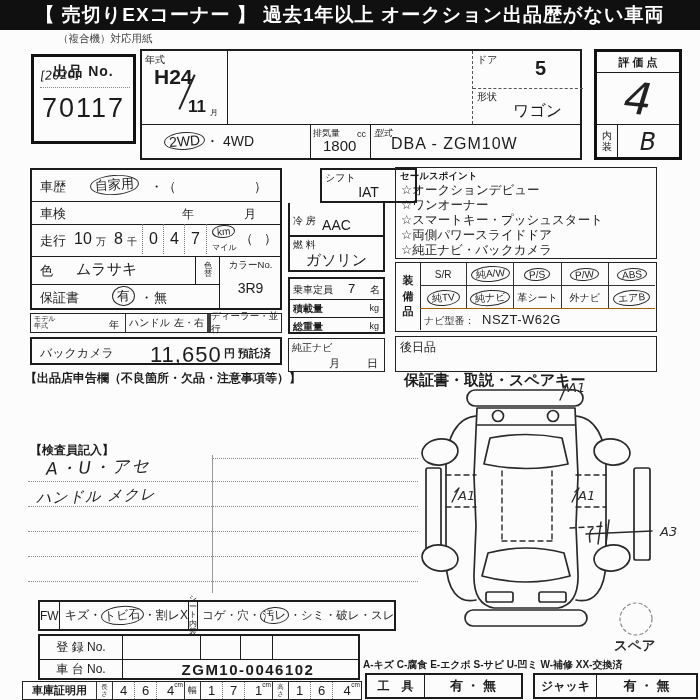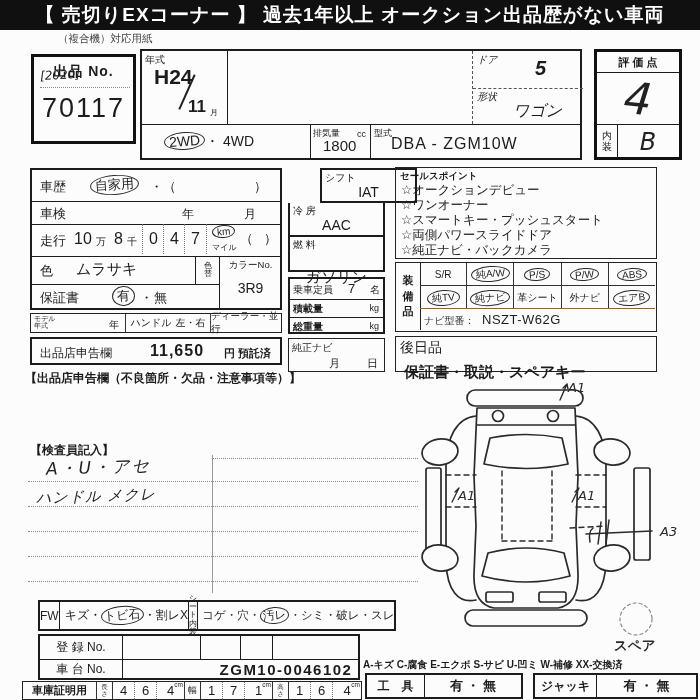--- a/index.html
+++ b/index.html
@@ -40,41 +40,41 @@
 
     <div class="abs cell" style="left:0;top:0;width:86px;height:73px;border-right:1.5px solid #1c1c1c;">
       <div class="abs lbl" style="left:3px;top:2px;">年式</div>
       <div class="abs" style="left:12px;top:14px;font-size:21px;font-weight:bold;">H24</div>
       <div class="abs" style="left:44px;top:22px;width:1.6px;height:38px;background:#222;transform:rotate(24deg);"></div>
       <div class="abs" style="left:46px;top:46px;font-size:17px;font-weight:bold;">11</div>
       <div class="abs tiny" style="left:68px;top:56px;">月</div>
     </div>
 
 
-    <div class="abs cell" style="left:330px;top:0;width:110px;height:73px;border-left:1.5px dashed #555;font-style:italic;">
+    <div class="abs cell" style="left:330px;top:0;width:110px;height:73px;border-left:1.5px dashed #555;">
       <div class="abs lbl" style="left:4px;top:2px;">ドア</div>
       <div class="abs" style="left:62px;top:6px;font-size:20px;font-weight:bold;">5</div>
       <div class="abs" style="left:0;top:37px;width:110px;border-top:1.5px dashed #555;"></div>
       <div class="abs lbl" style="left:4px;top:39px;">形状</div>
       <div class="abs" style="left:40px;top:50px;font-size:16px;">ワゴン</div>
     </div>
 
     <div class="abs" style="left:0;top:73px;width:438px;border-top:1.5px solid #1c1c1c;"></div>
     <div class="abs cell" style="left:0;top:74px;width:168px;height:33px;">
       <div class="abs" style="left:22px;top:7px;font-size:14px;">
         <span class="oval">2WD</span><span>・</span> <span>4WD</span>
       </div>
     </div>
     <div class="abs cell" style="left:168px;top:74px;width:60px;height:33px;border-left:1.2px solid #1c1c1c;">
       <div class="abs tiny" style="left:2px;top:2px;font-size:9px;text-align:center;">排気量</div>
       <div class="abs" style="left:12px;top:12px;font-size:15px;">1800</div>
       <div class="abs tiny" style="left:46px;top:4px;font-size:9px;">cc</div>
     </div>
     <div class="abs cell" style="left:228px;top:74px;width:210px;height:33px;border-left:1.2px solid #1c1c1c;">
-      <div class="abs tiny" style="left:3px;top:2px;font-size:9px;">型式</div>
+      <div class="abs tiny" style="left:3px;top:2px;font-size:9px;font-style:italic;">型式</div>
       <div class="abs" style="left:20px;top:10px;font-size:16px;letter-spacing:1px;">DBA - ZGM10W</div>
     </div>
   </div>
 
   <div class="abs bx3" style="left:594px;top:49px;width:88px;height:111px;">
     <div class="abs ctr" style="left:0;top:0;width:100%;height:20px;border-bottom:1.5px solid #1c1c1c;font-size:11px;font-weight:bold;">
       <span>評 価 点</span>
     </div>
     <div class="abs ctr hw" style="left:0;top:20px;width:100%;height:52px;font-size:44px;">
       <span style="transform:rotate(6deg);display:inline-block;">4</span>
@@ -146,28 +146,28 @@
     </div>
   </div>
 
   <div class="abs bx" style="left:288px;top:168px;width:97px;height:35px;margin-left:32px;">
     <span class="abs lbl" style="left:3px;top:1px;">シフト</span>
     <div class="ctr" style="height:100%;padding-top:6px;font-size:14px;">
         <span>IAT</span>
       </div>
   </div>
   <div class="abs bx" style="left:288px;top:203px;width:97px;height:34px;border-top:none;">
-    <span class="abs lbl" style="left:3px;top:1px;text-align:right;">冷 房</span>
+    <span class="abs lbl" style="left:3px;top:11px;text-align:right;">冷 房</span>
     <div class="ctr" style="height:100%;padding-top:6px;font-size:14px;justify-content:center;">
         <span>AAC</span>
       </div>
   </div>
   <div class="abs bx" style="left:288px;top:237px;width:97px;height:35px;border-top:none;">
     <span class="abs lbl" style="left:3px;top:1px;">燃 料</span>
-    <div class="ctr" style="height:100%;padding-top:24px;font-size:15px;">
+    <div class="ctr" style="height:100%;padding-top:7px;font-size:15px;">
         <span>ガソリン</span>
       </div>
   </div>
 
   <div class="abs bx" style="left:288px;top:277px;width:97px;height:57px;">
     <div style="height:20px;border-bottom:1.2px solid #1c1c1c;position:relative;">
       <span class="abs" style="left:3px;top:4px;font-size:10px;">乗車定員</span>
       <span class="abs" style="left:58px;top:2px;font-size:13px;">7</span>
       <span class="abs" style="left:80px;top:4px;font-size:10px;">名</span>
     </div>
@@ -238,44 +238,44 @@
           <span class="oval">エアB</span>
         </div>
     </div>
     <div class="abs" style="left:24px;top:45px;width:235px;height:22px;border-top:1px solid #a16207;">
       <span class="abs" style="left:4px;top:5px;font-size:10px;color:#333;">ナビ型番：</span>
       <span class="abs" style="left:62px;top:3px;font-size:13px;letter-spacing:0.5px;">NSZT-W62G</span>
     </div>
   </div>
 
   <div class="abs bx1" style="left:395px;top:336px;width:262px;height:36px;">
-    <div style="font-size:14px;margin:2px 0 6px 4px;">後日品</div>
+    <div style="font-size:12px;margin:2px 0 15px 4px;">後日品</div>
     <div style="font-size:15px;font-weight:bold;margin:1px 0 0 8px;">保証書・取説・スペアキー</div>
   </div>
 
   <div class="abs bx1" style="left:30px;top:313px;width:252px;height:20px;display:flex;">
     <div class="cell" style="width:95px;border-right:1px solid #333;position:relative;">
       <span class="abs vchars" style="left:3px;top:1px;font-size:7px;line-height:1;align-items:flex-start;">
         <span>モデル</span>
         <span>年式</span>
       </span>
       <span class="abs" style="right:6px;top:4px;font-size:10px;">年</span>
     </div>
-    <div class="cell ctr" style="width:85px;border-right:1px solid #404040;font-size:10px;gap:4px;">
+    <div class="cell ctr" style="width:85px;border-right:4px solid #404040;font-size:10px;gap:4px;">
       <span>ハンドル</span>
       <span>左・右</span>
     </div>
     <div class="cell ctr" style="flex:1;font-size:9.5px;">
       <span>ディーラー・並行</span>
     </div>
   </div>
 
   <div class="abs bx" style="left:30px;top:337px;width:252px;height:28px;">
-    <span class="abs" style="left:8px;top:6px;font-size:12px;">出品店申告欄</span>
-    <span class="abs" style="left:118px;top:3px;font-size:16px;letter-spacing:1px;font-weight:bold;">11,650</span>
+    <span class="abs" style="left:8px;top:6px;font-size:12px;">バックカメラ</span>
+    <span class="abs" style="left:118px;top:3px;font-size:22px;letter-spacing:1px;">11,650</span>
     <span class="abs" style="left:192px;top:7px;font-size:11px;font-weight:bold;">円 預託済</span>
   </div>
 
   <div class="abs" style="left:25px;top:370px;font-size:12px;font-weight:bold;">【出品店申告欄（不良箇所・欠品・注意事項等）】</div>
 
   <div class="abs" style="left:30px;top:442px;font-size:12px;font-weight:bold;">【検査員記入】</div>
   <div class="abs hw" style="left:46px;top:456px;font-size:17px;letter-spacing:2px;transform:rotate(-2deg);">A・U・アセ</div>
   <div class="abs hw" style="left:36px;top:487px;font-size:15px;letter-spacing:1px;transform:rotate(-2deg);">ハンドル メクレ</div>
   <div class="abs dotline" style="left:212px;top:458px;width:206px;"></div>
   <div class="abs dotline" style="left:28px;top:481px;width:390px;"></div>
@@ -373,21 +373,21 @@
       </div>
       <div class="abs" style="left:160px;top:0;width:1px;height:100%;background:#1c1c1c;"></div>
       <div class="abs" style="left:200px;top:0;width:1px;height:100%;background:#1c1c1c;"></div>
       <div class="abs" style="left:232px;top:0;width:1px;height:100%;background:#1c1c1c;"></div>
       <span class="abs" style="left:90px;top:4px;font-size:12px;"></span>
     </div>
     <div style="height:19px;position:relative;">
       <div class="abs ctr" style="left:0;top:0;width:82px;height:100%;border-right:1.2px solid #1c1c1c;font-size:12px;">
         <span>車 台 No.</span>
       </div>
-      <div class="abs ctr" style="left:82px;top:0;width:252px;height:100%;font-size:15px;font-weight:bold;letter-spacing:1.5px;padding-left:38px;">
+      <div class="abs ctr" style="left:82px;top:0;width:252px;height:100%;font-size:15px;font-weight:bold;letter-spacing:1.5px;">
         <span>ZGM10-0046102</span>
       </div>
     </div>
   </div>
 
   <div class="abs bx1" style="left:22px;top:681px;width:340px;height:19px;display:flex;">
     <div class="ctr cell" style="width:74px;border-right:1px solid #333;font-size:11px;font-weight:bold;">
         <span>車庫証明用</span>
       </div>
     <div class="vchars cell" style="width:16px;border-right:1px solid #333;font-size:6.5px;">

